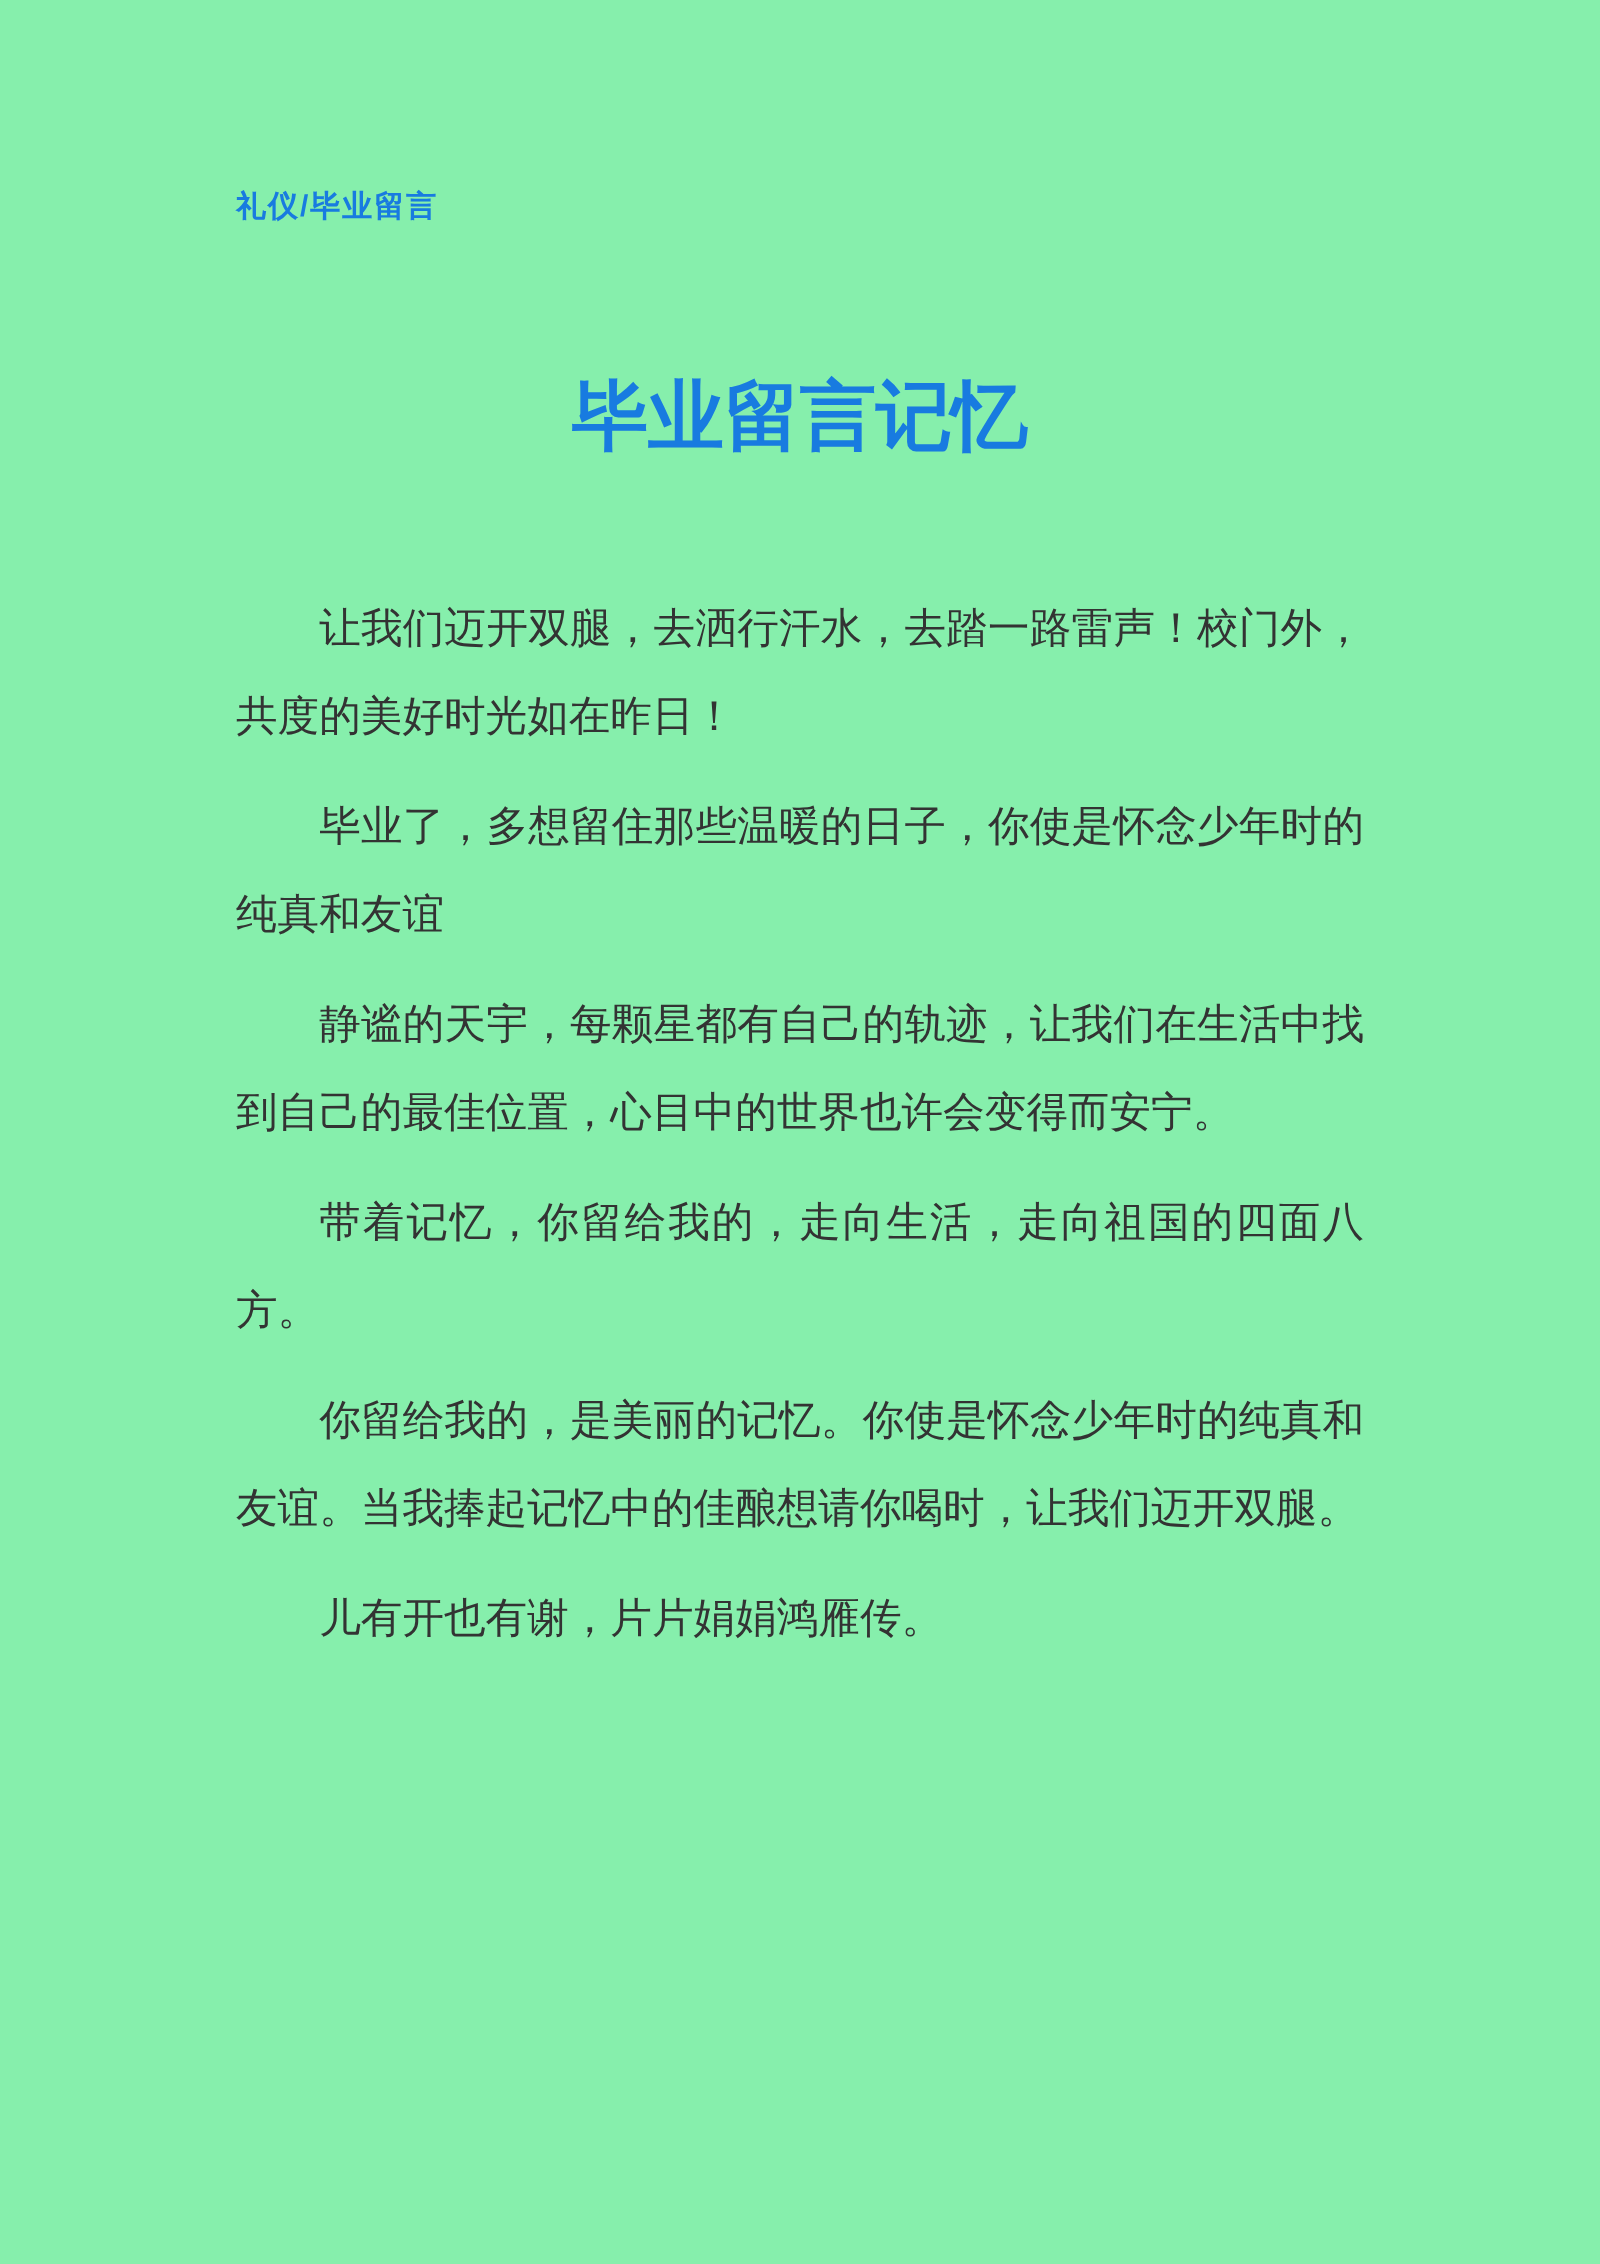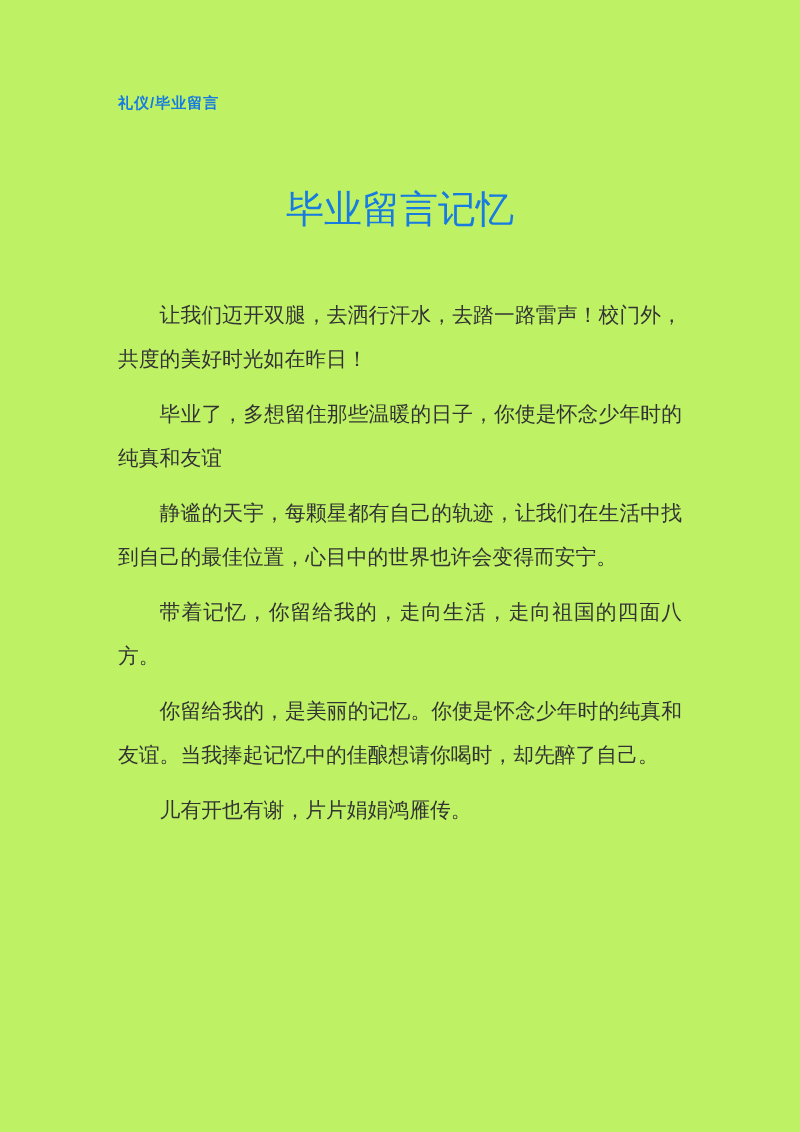--- a/index.html
+++ b/index.html
@@ -2,21 +2,21 @@
 <html style="--accent: #187be0; --body-color: #333333;"><head>
 <meta charset="utf-8">
 <style>
   * { margin: 0; padding: 0; box-sizing: border-box; }
   html, body { background: #ffffff; }
   .page {
     position: relative;
     width: 800px;
     height: 1132px;
     margin: 0 auto;
-    background: #bef264;
+    background: #86efac;
     overflow: hidden;
     font-family: "Liberation Serif", "DejaVu Serif", serif;
   }
   .breadcrumb {
     position: absolute;
     left: 118px;
     top: 94px;
     font-family: "Liberation Sans", "DejaVu Sans", sans-serif;
     font-size: 15px;
     font-weight: bold;
@@ -27,21 +27,21 @@
   }
   .doc-title {
     position: absolute;
     left: 0;
     top: 186px;
     width: 100%;
     text-align: center;
     font-family: "Liberation Sans", "DejaVu Sans", sans-serif;
     font-size: 38px;
     line-height: 46px;
-    font-weight: normal;
+    font-weight: bold;
     color: var(--accent, #187be0);
   }
   .doc-body {
     position: absolute;
     left: 118px;
     top: 293px;
     width: 564px;
   }
   .doc-body p {
     font-size: 20.8px;
@@ -60,17 +60,17 @@
 
   <a class="breadcrumb">礼仪/毕业留言</a>
 
   <h1 class="doc-title">毕业留言记忆</h1>
 
   <div class="doc-body" id="doc-body">
       <p>让我们迈开双腿，去洒行汗水，去踏一路雷声！校门外，共度的美好时光如在昨日！</p>
       <p>毕业了，多想留住那些温暖的日子，你使是怀念少年时的纯真和友谊</p>
       <p>静谧的天宇，每颗星都有自己的轨迹，让我们在生活中找到自己的最佳位置，心目中的世界也许会变得而安宁。</p>
       <p>带着记忆，你留给我的，走向生活，走向祖国的四面八方。</p>
-      <p>你留给我的，是美丽的记忆。你使是怀念少年时的纯真和友谊。当我捧起记忆中的佳酿想请你喝时，却先醉了自己。</p>
+      <p>你留给我的，是美丽的记忆。你使是怀念少年时的纯真和友谊。当我捧起记忆中的佳酿想请你喝时，让我们迈开双腿。</p>
       <p>儿有开也有谢，片片娟娟鸿雁传。</p>
     </div>
 
 </div>
 
 </body></html>

